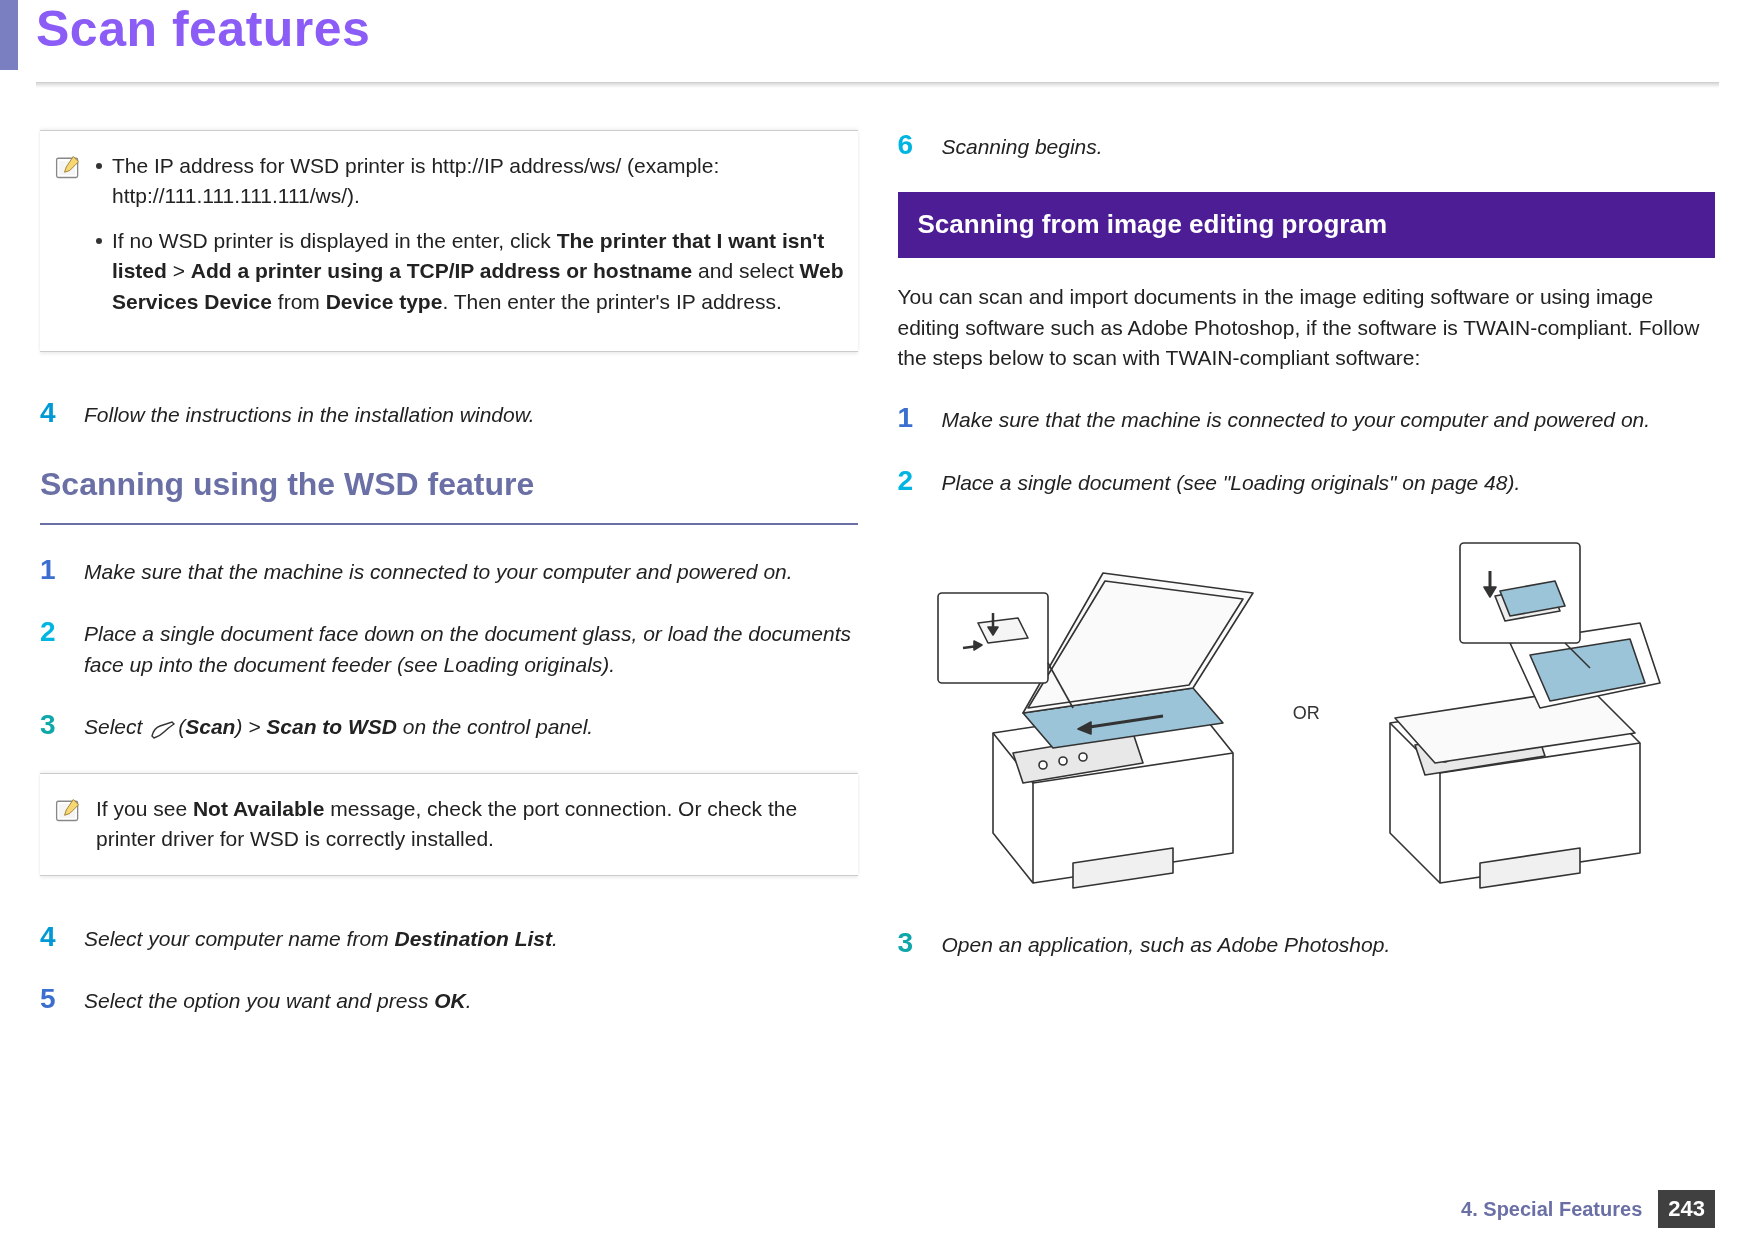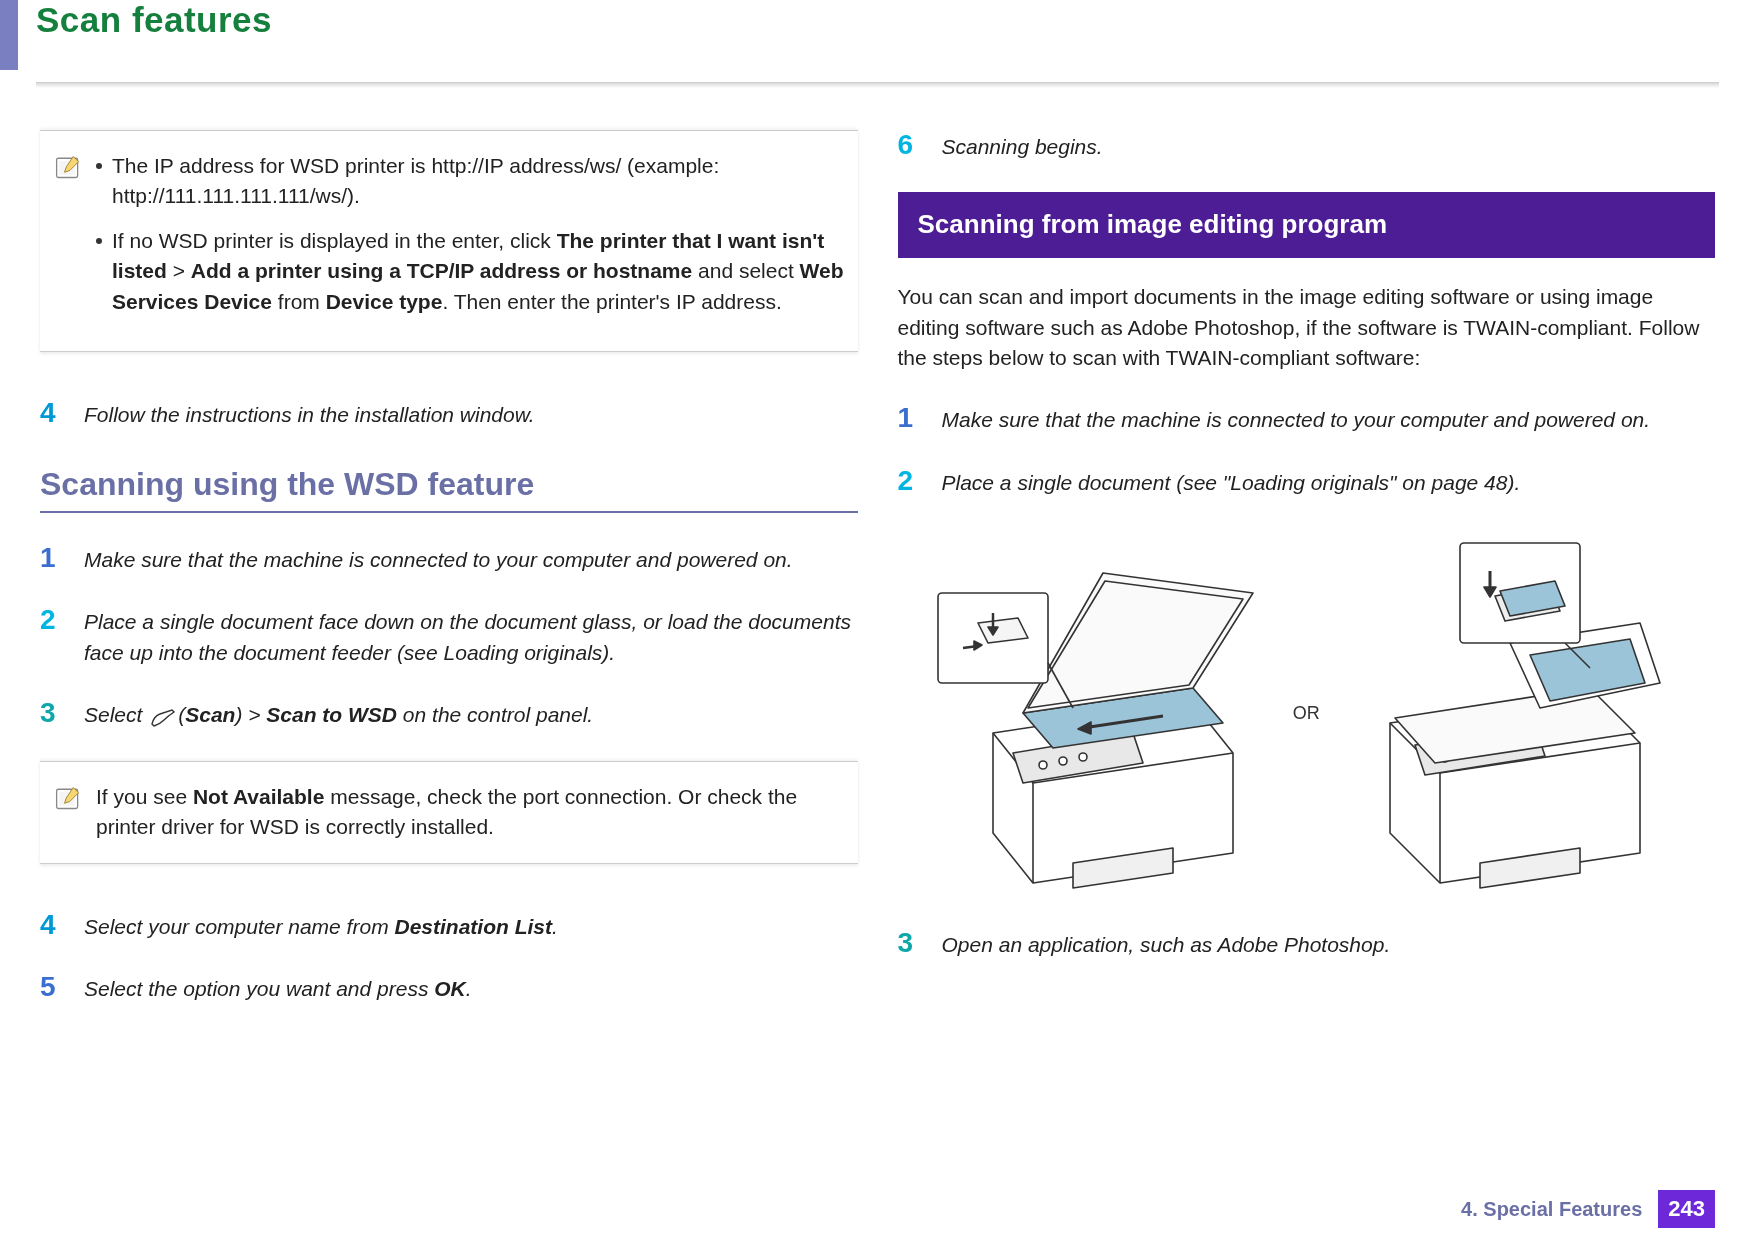--- a/index.html
+++ b/index.html
@@ -23,24 +23,24 @@
     display: flex;
     align-items: flex-start;
   }
   .header-accent {
     width: 18px;
     height: 70px;
     background: #7a7fc1;
     margin-top: 0;
   }
   .header-title {
-    font-size: 35px;
+    font-size: 50px;
     font-weight: 700;
     margin-left: 18px;
-    color: #15803d;
+    color: #8b5cf6;
     letter-spacing: 0.5px;
   }
   .header-underline {
     position: absolute;
     top: 82px;
     left: 36px;
     right: 36px;
     height: 6px;
     background: linear-gradient(to bottom, rgba(0,0,0,0.15), rgba(0,0,0,0));
     border-top: 1px solid #d0d0d0;
@@ -97,21 +97,21 @@
   }
   .num-blue   { color: #0099d6; }
   .num-cyan   { color: #00b5e2; }
   .num-darkblue { color: #3b6fcf; }
   .num-teal   { color: #0fa7a9; }
   .step-body { flex: 1; padding-top: 2px; font-style: italic; }
   .h2 {
     font-size: 32px;
     font-weight: 700;
     color: #6a6fa5;
-    margin: 20px 0 4px 0;
+    margin: 20px 0 16px 0;
   }
   .h2-underline {
     height: 2px;
     background: #6a6fa5;
     margin-bottom: 30px;
   }
   .section-band {
     background: #4c1d95;
     color: #fff;
     font-size: 26px;
@@ -138,21 +138,21 @@
   .footer {
     position: absolute;
     bottom: 12px;
     right: 40px;
     display: flex;
     align-items: center;
     gap: 16px;
   }
   .footer-chapter { color: #6a6fa5; font-weight: 700; font-size: 20px; }
   .footer-page {
-    background: #6d28d9;
+    background: #404040;
     color: #fff;
     font-weight: 700;
     font-size: 22px;
     padding: 6px 10px;
   }
   b, .b { font-weight: 700; }
 </style>
 </head>
 <body>
 

